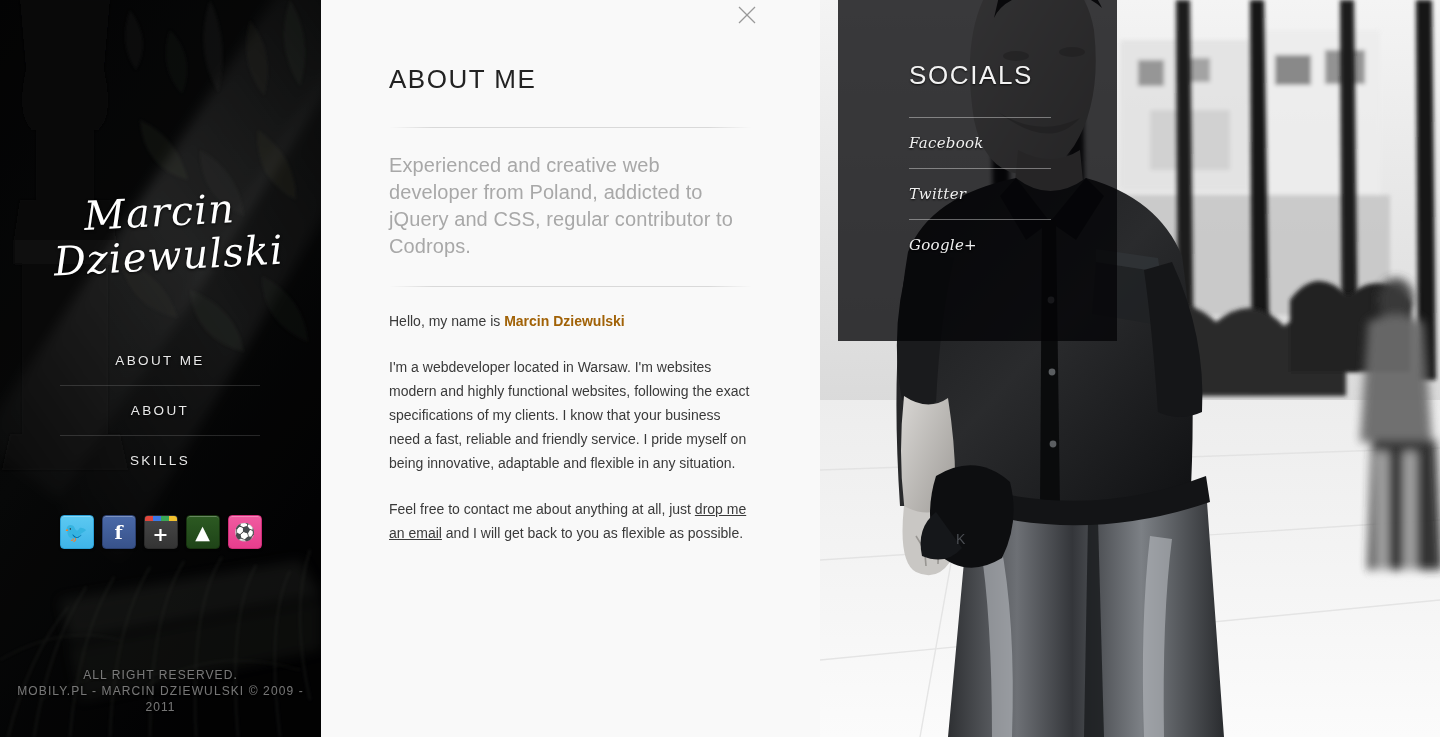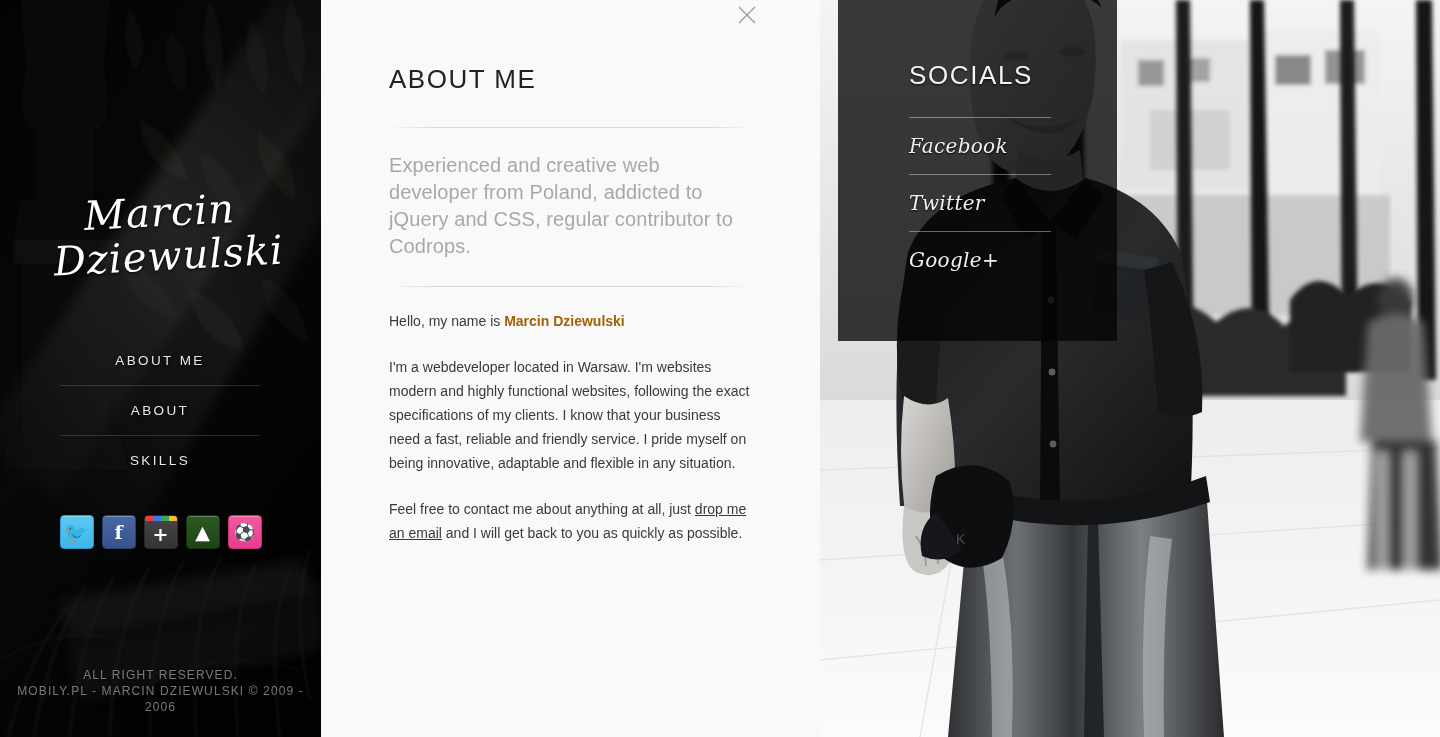--- a/index.html
+++ b/index.html
@@ -208,21 +208,21 @@
   }
   .s-rule {
     width: 142px;
     height: 1px;
     background: rgba(255,255,255,.38);
   }
   .social-link {
     display: block;
     color: #f0f0f0;
     font-style: italic;
-    font-size: 20px;
+    font-size: 15px;
     font-family: "DejaVu Serif", serif;
     padding: 16px 0 16px 0;
     cursor: pointer;
     letter-spacing: .3px;
     text-shadow: 0 1px 2px rgba(0,0,0,.9);
   }
 </style>
 </head>
 <body>
 
@@ -470,21 +470,21 @@
         <a class="sicon sicon-forrst">
           <span class="glyph">▲</span>
         </a>
         <a class="sicon sicon-dribbble">
           <span class="glyph" style="font-size:17px">⚽</span>
         </a>
       </div>
 
       <div class="footer">
         <div>ALL RIGHT RESERVED.</div>
-        <div>MOBILY.PL - MARCIN DZIEWULSKI © 2009 - 2006</div>
+        <div>MOBILY.PL - MARCIN DZIEWULSKI © 2009 - 2011</div>
       </div>
     </div>
   </aside>
 
   <main class="content">
     <div class="content-inner">
       <h1 class="page-title">ABOUT ME</h1>
 
       <div class="close-btn">
         <svg width="22" height="22" viewBox="0 0 22 22">
@@ -498,21 +498,21 @@
       <p class="lead">Experienced and creative web developer from Poland, addicted to jQuery and CSS, regular contributor to Codrops.</p>
 
       <div class="rule"></div>
 
       <div class="body-copy">
         <p>
           <span>Hello, my name is </span><b>Marcin Dziewulski</b>
         </p>
         <p>I'm a webdeveloper located in Warsaw. I'm websites modern and highly functional websites, following the exact specifications of my clients. I know that your business need a fast, reliable and friendly service. I pride myself on being innovative, adaptable and flexible in any situation.</p>
         <p>
-          <span>Feel free to contact me about anything at all, just </span><a>drop me an email</a><span> and I will get back to you as quickly as possible.</span>
+          <span>Feel free to contact me about anything at all, just </span><a>drop me an email</a><span> and I will get back to you as flexible as possible.</span>
         </p>
       </div>
     </div>
   </main>
 
   <section class="socials">
     <h2 class="socials-title">SOCIALS</h2>
     <div class="s-rule"></div>
     <a class="social-link">Facebook</a>
     <div class="s-rule"></div>

